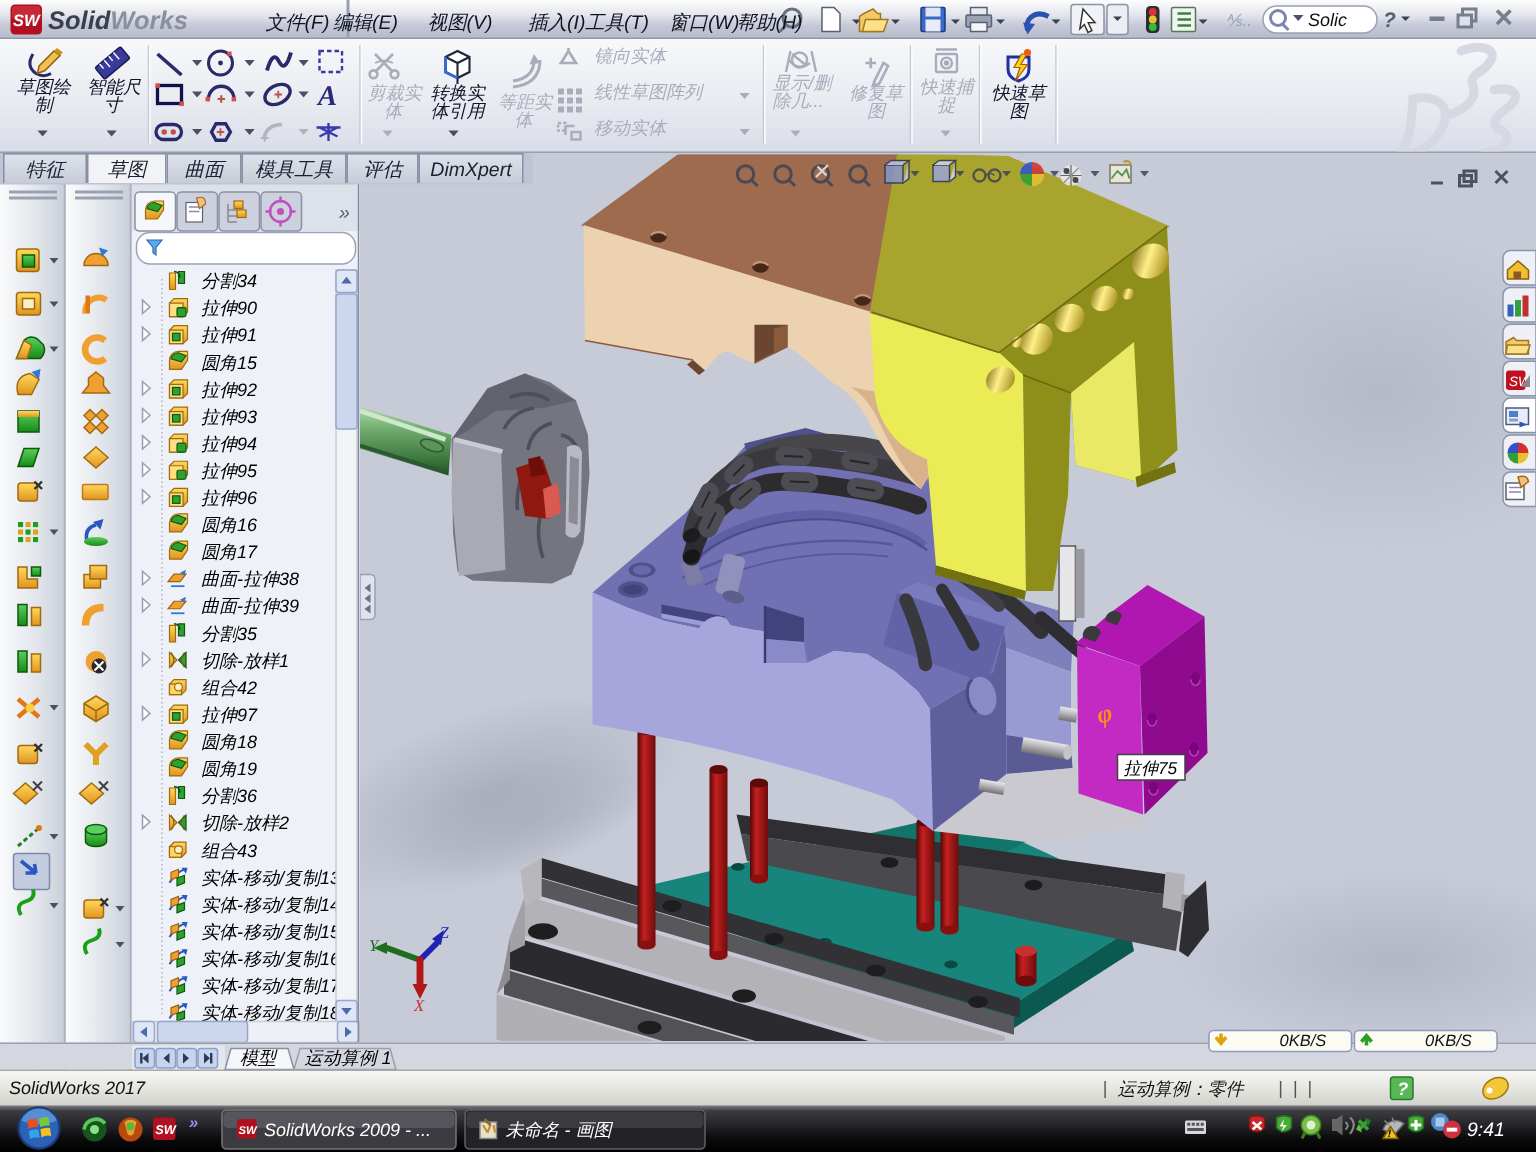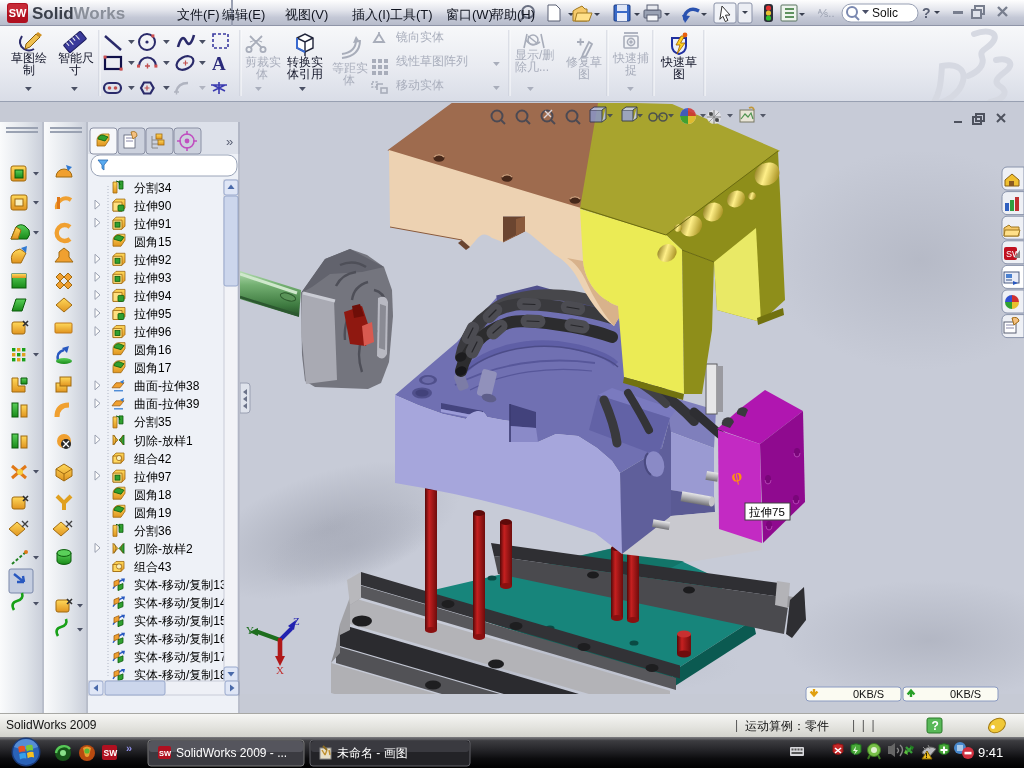--- a/index.html
+++ b/index.html
@@ -1,19 +1,19 @@
 <!DOCTYPE html>
 <html><head>
 <meta charset="utf-8">
 <style>
 html,body{margin:0;padding:0;width:1024px;height:768px;overflow:hidden;
 font-family:"Liberation Sans",sans-serif;}
 *{box-sizing:border-box;}
 .abs{position:absolute;}
-#stage{position:relative;width:1024px;height:768px;background:#c6cad5;}
+#stage{position:relative;width:1024px;height:768px;background:#c6cad5;font-style:italic;}
 
 #titlebar{left:0;top:0;width:1024px;height:26px;
 background:linear-gradient(#fefefe,#e3e5ec 40%,#c4c8d6 70%,#b7bccb);border-bottom:1px solid #8f95a8;}
 #menus span{position:absolute;top:6px;font-size:13px;color:#10141f;margin-left:34px;}
 
 #ribbon{left:0;top:26px;width:1024px;height:76px;
 background:linear-gradient(#f7f8fa,#e9ebf1 55%,#d9dde7);border-bottom:1px solid #98a0b2;}
 
 #tabs{left:0;top:102px;width:355px;height:21px;background:#bfc4d2;z-index:5;}
 .tab{position:absolute;top:0;height:20px;font-size:13px;color:#1a2030;text-align:center;
@@ -271,20 +271,28 @@
             <path d="M71,61 l3.4,4 3.4,-4 z"></path>
             <path d="M299,61 l3.4,4 3.4,-4 z"></path>
           </g>
       <g fill="#a9aebc">
             <path d="M255,61 l3.4,4 3.4,-4 z"></path>
             <path d="M527,61 l3.4,4 3.4,-4 z"></path>
             <path d="M627,61 l3.4,4 3.4,-4 z"></path>
           </g>
       </g>
     </svg>
+  </div>
+  <div class="abs" id="tabs">
+    <div class="tab" style="left:2px;width:56px">特征</div>
+    <div class="tab act" style="left:58px;width:53px">草图</div>
+    <div class="tab" style="left:111px;width:50px">曲面</div>
+    <div class="tab" style="left:161px;width:70px">模具工具</div>
+    <div class="tab" style="left:231px;width:48px">评估</div>
+    <div class="tab" style="left:279px;width:70px">DimXpert</div>
   </div>
 <svg class="abs" style="left:240px;top:103px" width="784" height="591" viewBox="240 103 784 591">
       <defs>
         <linearGradient id="goldh" x1="0" y1="0" x2="1" y2="1">
           <stop offset="0" stop-color="#6b5800"></stop>
           <stop offset="0.45" stop-color="#ffef88"></stop>
           <stop offset="1" stop-color="#8a7200"></stop>
         </linearGradient>
         <linearGradient id="redpin" x1="0" y1="0" x2="1" y2="0">
           <stop offset="0" stop-color="#550808"></stop>
@@ -868,22 +876,43 @@
   <svg class="abs" style="left:0;top:686px;z-index:6" width="1024" height="17" viewBox="0 686 1024 17">
     <g font-family="Liberation Sans" font-size="11">
       <rect x="806" y="687" width="95" height="14" rx="3" fill="#fbfbf2" stroke="#8a9ac2"></rect>
       <rect x="903" y="687" width="95" height="14" rx="3" fill="#fbfbf2" stroke="#8a9ac2"></rect>
       <path d="M814,689 v5 m-3.4,-2.5 l3.4,4 3.4,-4" stroke="#e0a010" stroke-width="2.4" fill="none"></path>
       <path d="M911,697 v-5 m-3.4,2.5 l3.4,-4 3.4,4" stroke="#28a028" stroke-width="2.4" fill="none"></path>
       <text x="853" y="697.5" fill="#111">0KB/S</text>
       <text x="950" y="697.5" fill="#111">0KB/S</text>
     </g>
   </svg>
+  <div class="abs" id="tabstrip">
+    <svg class="abs" style="left:0;top:0" width="1024" height="18" viewBox="0 0 1024 18">
+      <rect x="88" y="1" width="62" height="16" fill="#e4e7ee"></rect>
+      <g fill="#c6d4ee" stroke="#8aa0c8">
+        <rect x="90" y="3" width="13" height="13" rx="2"></rect>
+          <rect x="104" y="3" width="13" height="13" rx="2"></rect>
+        <rect x="118" y="3" width="13" height="13" rx="2"></rect>
+          <rect x="132" y="3" width="13" height="13" rx="2"></rect>
+      </g>
+      <g fill="#2a3a5a">
+        <path d="M99,6 l-4,3.5 4,3.5 z M95,6 l-1.6,0 0,7 1.6,0 z"></path>
+        <path d="M113,6 l-4,3.5 4,3.5 z"></path>
+        <path d="M122,6 l4,3.5 -4,3.5 z"></path>
+        <path d="M136,6 l4,3.5 -4,3.5 z M140,6 l1.6,0 0,7 -1.6,0 z"></path>
+      </g>
+      <path d="M150,17 l4,-14 h38 l4,14 z" fill="#f6f7fa" stroke="#8a90a4"></path>
+      <path d="M196,17 l4,-14 h60 l4,14 z" fill="#d4d7df" stroke="#9aa0ae"></path>
+      <text x="160" y="13" font-size="12" fill="#000" font-family="Liberation Sans">模型</text>
+      <text x="203" y="13" font-size="12" fill="#000" font-family="Liberation Sans">运动算例 1</text>
+    </svg>
+  </div>
   <div class="abs" id="statusbar">
-    <span class="abs" style="left:6px;top:4px">SolidWorks 2009</span>
+    <span class="abs" style="left:6px;top:4px">SolidWorks 2017</span>
     <span class="abs" style="left:735px;top:4px;color:#555">|</span>
     <span class="abs" style="left:745px;top:4px">运动算例：零件</span>
     <span class="abs" style="left:852px;top:4px;color:#555">|&nbsp;&nbsp;|&nbsp;&nbsp;|</span>
     <svg class="abs" style="left:925px;top:3px" width="90" height="18" viewBox="0 0 90 18">
       <rect x="2" y="1" width="15" height="15" rx="2" fill="#58b858" stroke="#2a7a2a"></rect>
       <text x="6.5" y="13" font-size="12" font-weight="bold" fill="#fff" font-family="Liberation Sans">?</text>
       <ellipse cx="72" cy="8.5" rx="9" ry="6.5" fill="#f0c838" stroke="#a07810" transform="rotate(-30 72 8.5)"></ellipse>
       <circle cx="68" cy="10" r="2" fill="#fff"></circle>
     </svg>
   </div>

